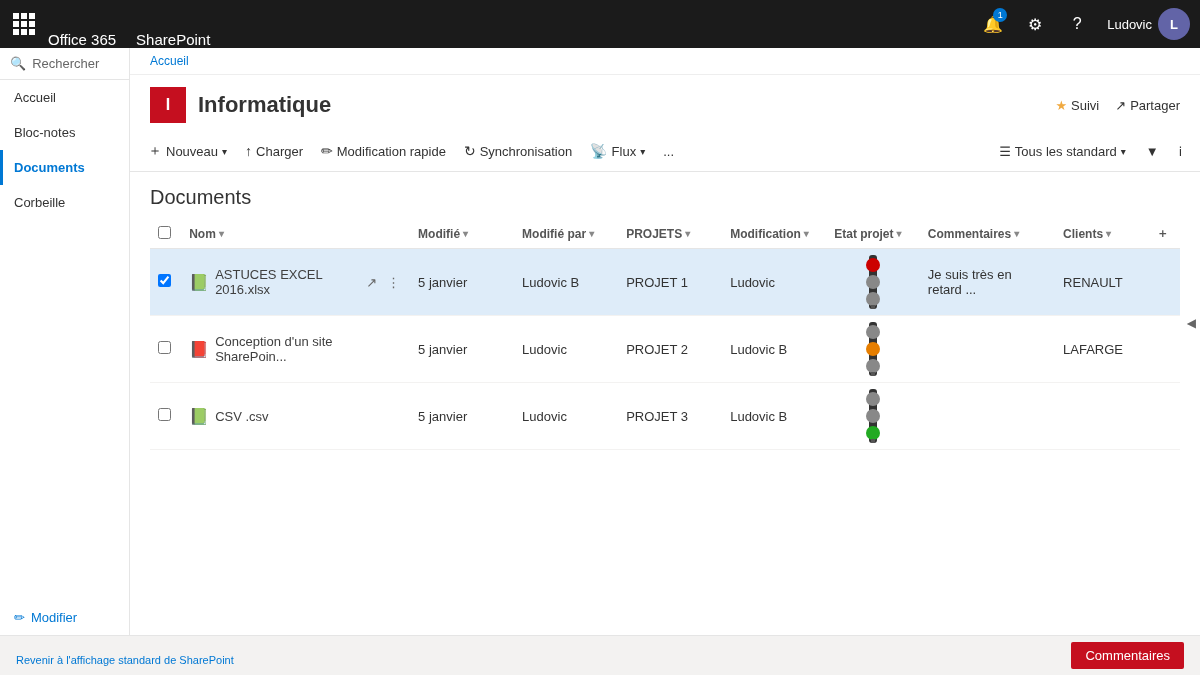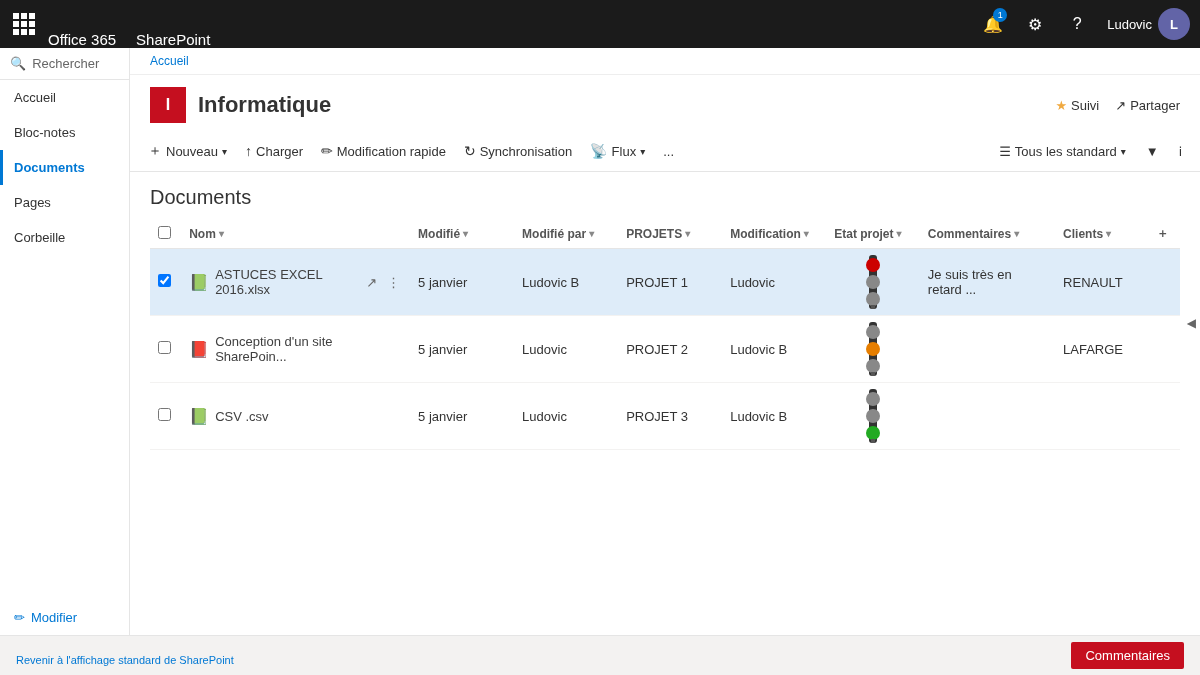--- a/index.html
+++ b/index.html
@@ -337,23 +337,20 @@
       <div class="sidebar-item">
         <span>Accueil</span>
       </div>
       <div class="sidebar-item">
         <span>Bloc-notes</span>
       </div>
       <div class="sidebar-item active">
         <span>Documents</span>
       </div>
       <div class="sidebar-item">
-        <span>Pages</span>
-      </div>
-      <div class="sidebar-item">
         <span>Corbeille</span>
       </div>
     </nav>
     <div class="sidebar-modify">
       <span class="sidebar-modify-icon">✏</span>
       <span>Modifier</span>
     </div>
   </div>
 
   <div class="content-area">

